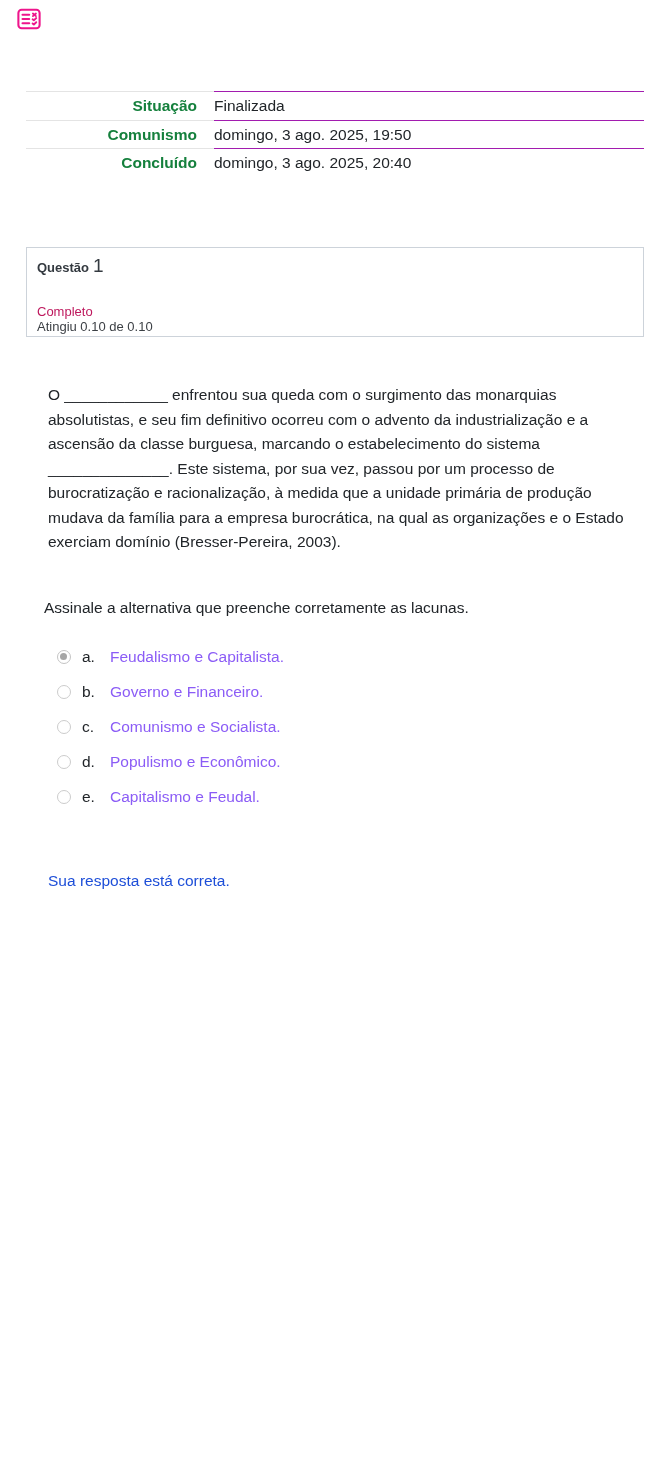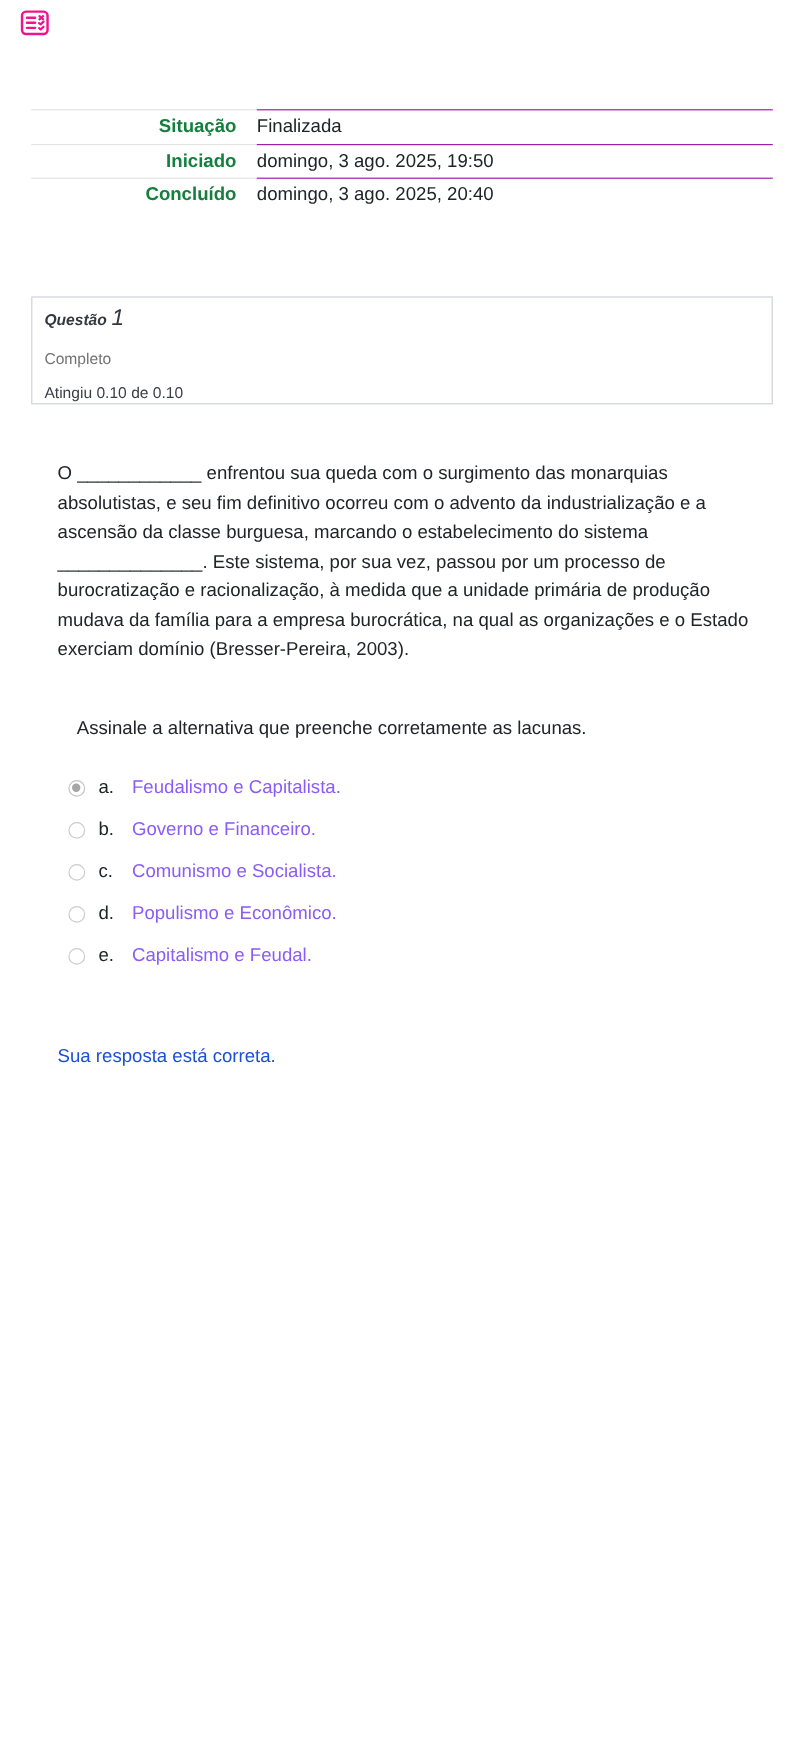--- a/index.html
+++ b/index.html
@@ -30,30 +30,30 @@
   }
   .summary .b{font-weight:700;}
   
   .qinfo{
     position:absolute;left:26px;top:247px;width:618px;height:90px;
     border:1px solid #cdd3da;background:#ffffff;box-sizing:border-box;
     padding:8px 10px;
   }
   .qno-label{font-size:13px;font-weight:700;color:#343a40;}
   .qno-number{font-size:19px;font-weight:400;color:#343a40;margin-left:4px;}
-  .qno{margin-bottom:14px;line-height:20px;font-style:italic;}
-  .qstate{font-size:13px;color:#737373;margin-bottom:14px;line-height:15px;}
+  .qno{margin-bottom:26px;line-height:20px;}
+  .qstate{font-size:13px;color:#be185d;margin-bottom:0;line-height:15px;}
   .qgrade{font-size:13px;color:#3b3f44;line-height:15px;}
   
   .qtext{
     position:absolute;left:48px;top:383px;width:578px;
     font-size:15.5px;line-height:24.5px;color:#212529;
   }
   .prompt{
-    position:absolute;left:64px;top:596px;width:578px;
+    position:absolute;left:44px;top:596px;width:578px;
     font-size:15.5px;line-height:24.5px;color:#212529;
   }
   
   .options{position:absolute;left:57px;top:645px;}
   .option{display:flex;align-items:center;height:23px;margin-bottom:12px;}
   .radio{
     width:14px;height:14px;border-radius:50%;
     border:1.5px solid #cccccc;background:#ffffff;
     margin-right:11px;box-sizing:border-box;position:relative;flex:0 0 auto;
   }
@@ -88,21 +88,21 @@
     </svg>
   </div>
 
   <table class="summary">
     <tbody>
       <tr>
         <th>Situação</th>
         <td>Finalizada</td>
       </tr>
       <tr>
-        <th>Iniciado</th>
+        <th>Comunismo</th>
         <td>domingo, 3 ago. 2025, 19:50</td>
       </tr>
       <tr>
         <th>Concluído</th>
         <td>domingo, 3 ago. 2025, 20:40</td>
       </tr>
     </tbody>
   </table>
 
   <div class="qinfo">

